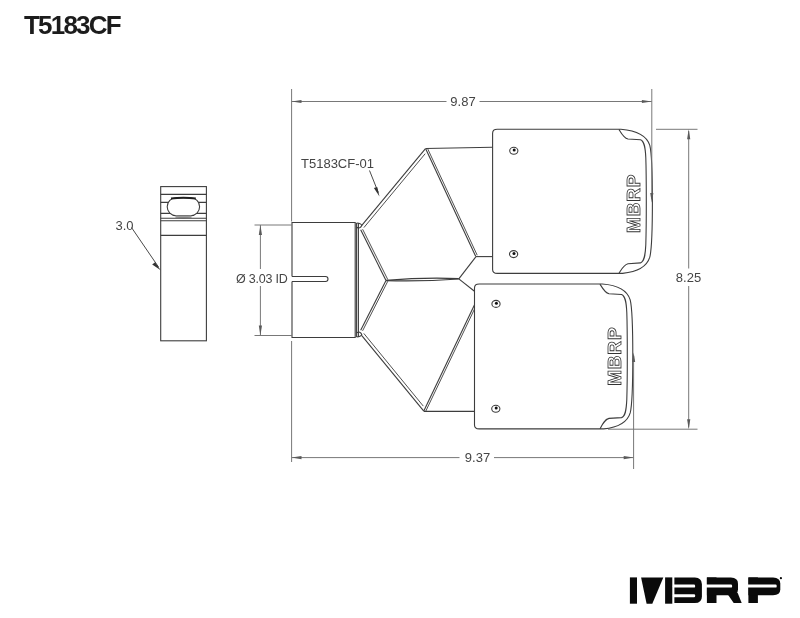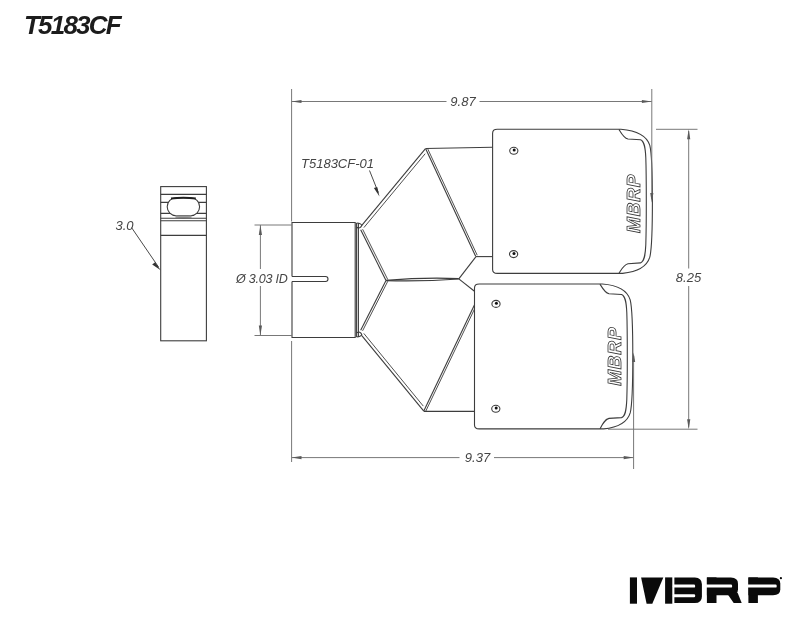--- a/index.html
+++ b/index.html
@@ -1,17 +1,17 @@
 <!DOCTYPE html>
 <html><head>
 <meta charset="utf-8">
 <style>
   html,body{margin:0;padding:0;background:#fff;}
   .page{position:relative;width:800px;height:618px;background:#fff;overflow:hidden;
-        font-family:"Liberation Sans", sans-serif;font-style:italic;}
+        font-family:"Liberation Sans", sans-serif;}
   svg{position:absolute;left:0;top:0;}
 </style>
 </head>
 <body>
 <div class="page">
 <svg width="800" height="618" viewBox="0 0 800 618">
 
   <text x="24" y="33.5" font-size="26" font-weight="bold" letter-spacing="-1.8" fill="#1c1c1c">T5183CF</text>
 
   <g stroke="#787878" stroke-width="1" fill="none">

